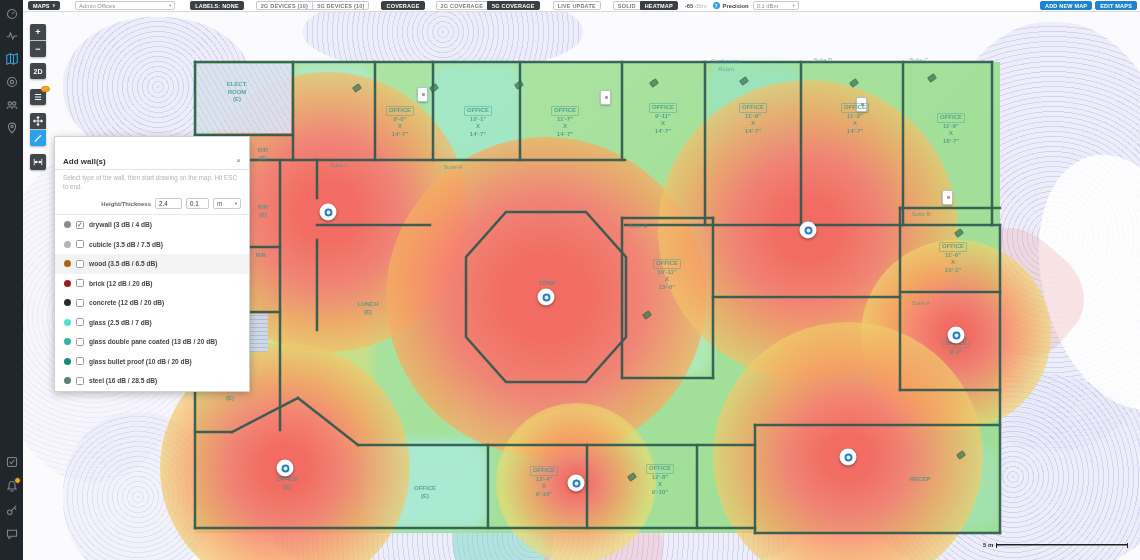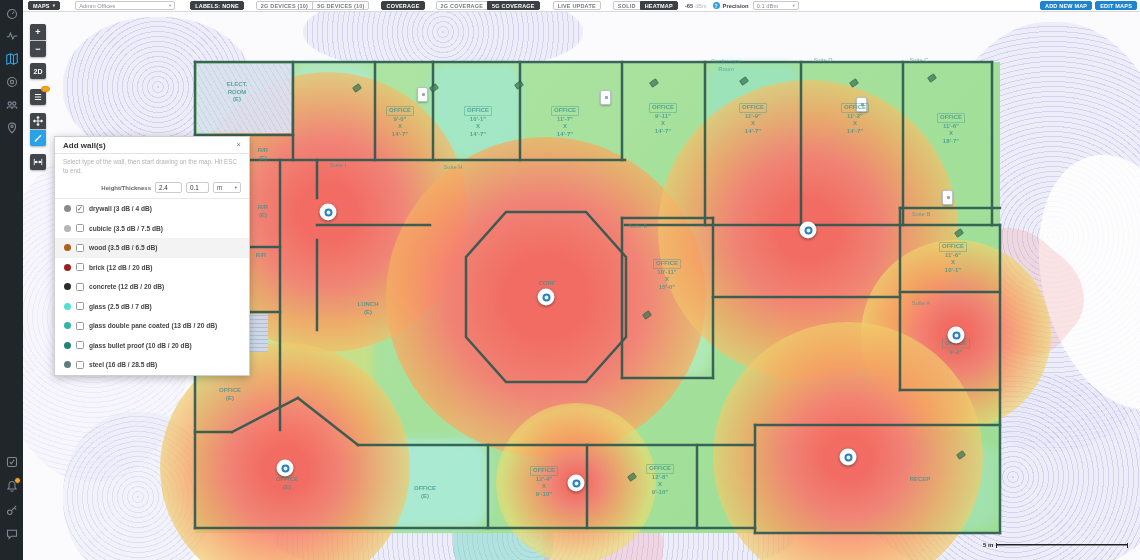--- a/index.html
+++ b/index.html
@@ -83,21 +83,21 @@
   .tool.active { background:#2aa2e8; }
   .tool .badge { position:absolute; top:-3px; right:-4px; width:9px; height:6px; border-radius:3px;
     background:#f5a31e; border:1px solid #e8940d; }
   .sp6 { height:6px; } .sp10 { height:10px; } .sp8 { height:8px; }
   .t2d { font-size:7px; letter-spacing:0; }
 
   
   #panel { position:absolute; left:54px; top:136px; width:196px; background:#fff; z-index:40;
     border:1px solid #cfcfcf; box-shadow:0 2px 8px rgba(0,0,0,.25); }
   #panel-head { display:flex; align-items:flex-start; justify-content:space-between;
-    padding:4px 8px 3px; border-bottom:1px solid #e4e4e4; }
+    padding:20px 8px 3px; border-bottom:1px solid #e4e4e4; }
   #panel-title { font-size:8px; font-weight:bold; color:#333; }
   #panel-close { font-size:8px; color:#777; cursor:pointer; line-height:8px; }
   #panel-desc { padding:4px 8px 3px; font-size:6.3px; line-height:8.5px; color:#b3b3b3; }
   #ht-row { display:flex; align-items:center; justify-content:flex-end; gap:4px;
     padding:4px 8px 5px; border-bottom:1px solid #e8e8e8; }
   #ht-label { font-size:6px; color:#666; font-weight:bold; }
   .mini-input { width:27px; height:11px; border:1px solid #ccc; border-radius:2px; font-size:6.3px;
     color:#333; padding:0 3px; font-family:"Liberation Sans",sans-serif; }
   .mini-input.thin { width:23px; }
   .mini-select { width:28px; height:11px; border:1px solid #ccc; border-radius:2px; font-size:6.3px;

